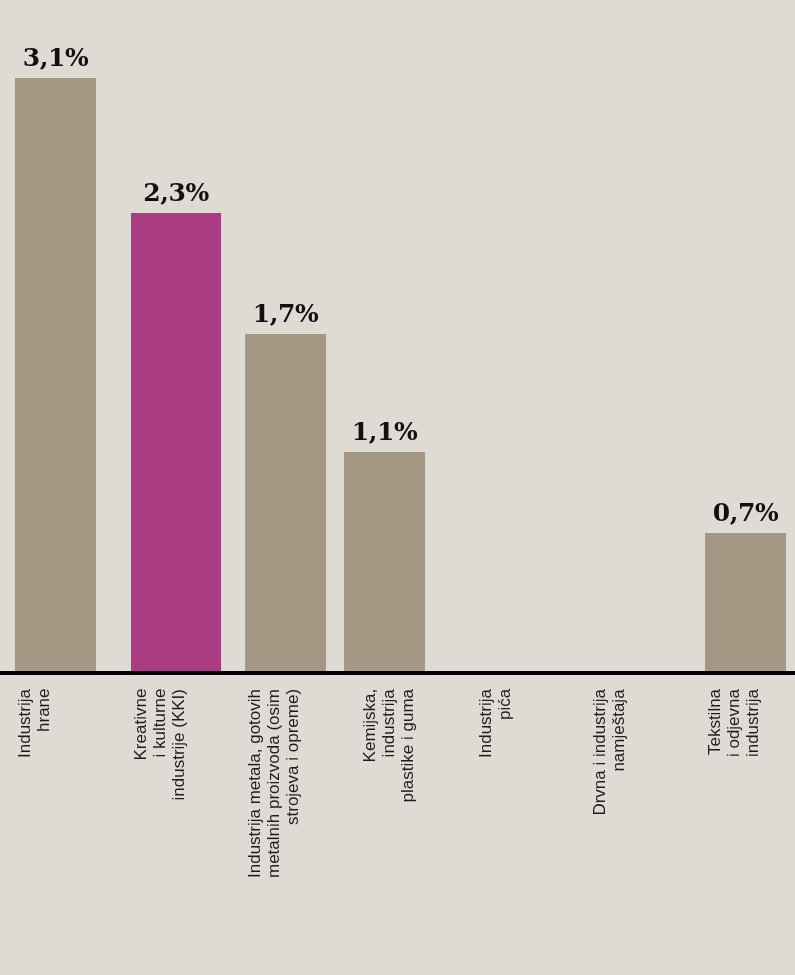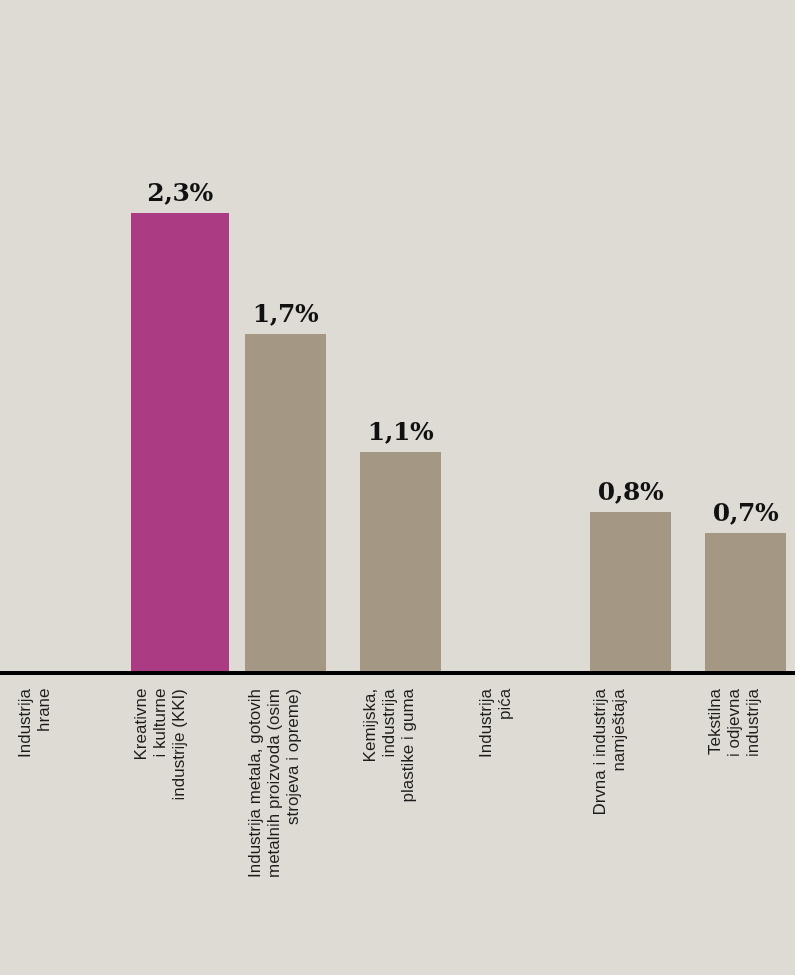--- a/index.html
+++ b/index.html
@@ -76,35 +76,35 @@
     white-space: pre-line;
   }
 </style>
 </head>
 <body>
 
 <div id="chart-root">
 
   <div class="plot-area">
 
-      <div class="bar-group" style="left: 131px; width: 98px; height: 673px;">
+  <div class="bar-group" style="left: 15px; width: 81px; height: 673px;">
+        <div class="bar" title="3,1%" style="height: 595px; background: rgb(164, 151, 131);"></div>
+        <div class="bar-value" style="bottom: 601px;">3,1%</div>
+      </div>
+      <div class="bar-group" style="left: 131px; width: 90px; height: 673px;">
         <div class="bar" title="2,3%" style="height: 460px; background: rgb(171, 60, 132);"></div>
         <div class="bar-value" style="bottom: 466px;">2,3%</div>
       </div>
       <div class="bar-group" style="left: 245px; width: 81px; height: 673px;">
         <div class="bar" title="1,7%" style="height: 339px; background: rgb(164, 151, 131);"></div>
         <div class="bar-value" style="bottom: 345px; text-align: right;">1,7%</div>
       </div>
-      <div class="bar-group" style="left: 360px; width: 81px; height: 673px;">
+      <div class="bar-group" style="left: 344px; width: 81px; height: 673px;">
         <div class="bar" title="1,1%" style="height: 221px; background: rgb(164, 151, 131);"></div>
         <div class="bar-value" style="bottom: 227px;">1,1%</div>
-      </div>
-      <div class="bar-group" style="left: 590px; width: 81px; height: 673px;">
-        <div class="bar" title="0,8%" style="height: 161px; background: rgb(164, 151, 131);"></div>
-        <div class="bar-value" style="bottom: 167px;">0,8%</div>
       </div>
       <div class="bar-group" style="left: 705px; width: 81px; height: 673px;">
         <div class="bar" title="0,7%" style="height: 140px; background: rgb(164, 151, 131);"></div>
         <div class="bar-value" style="bottom: 146px;">0,7%</div>
       </div>
     </div>
 
   <div class="axis-line"></div>
 
   <div class="labels-area">

